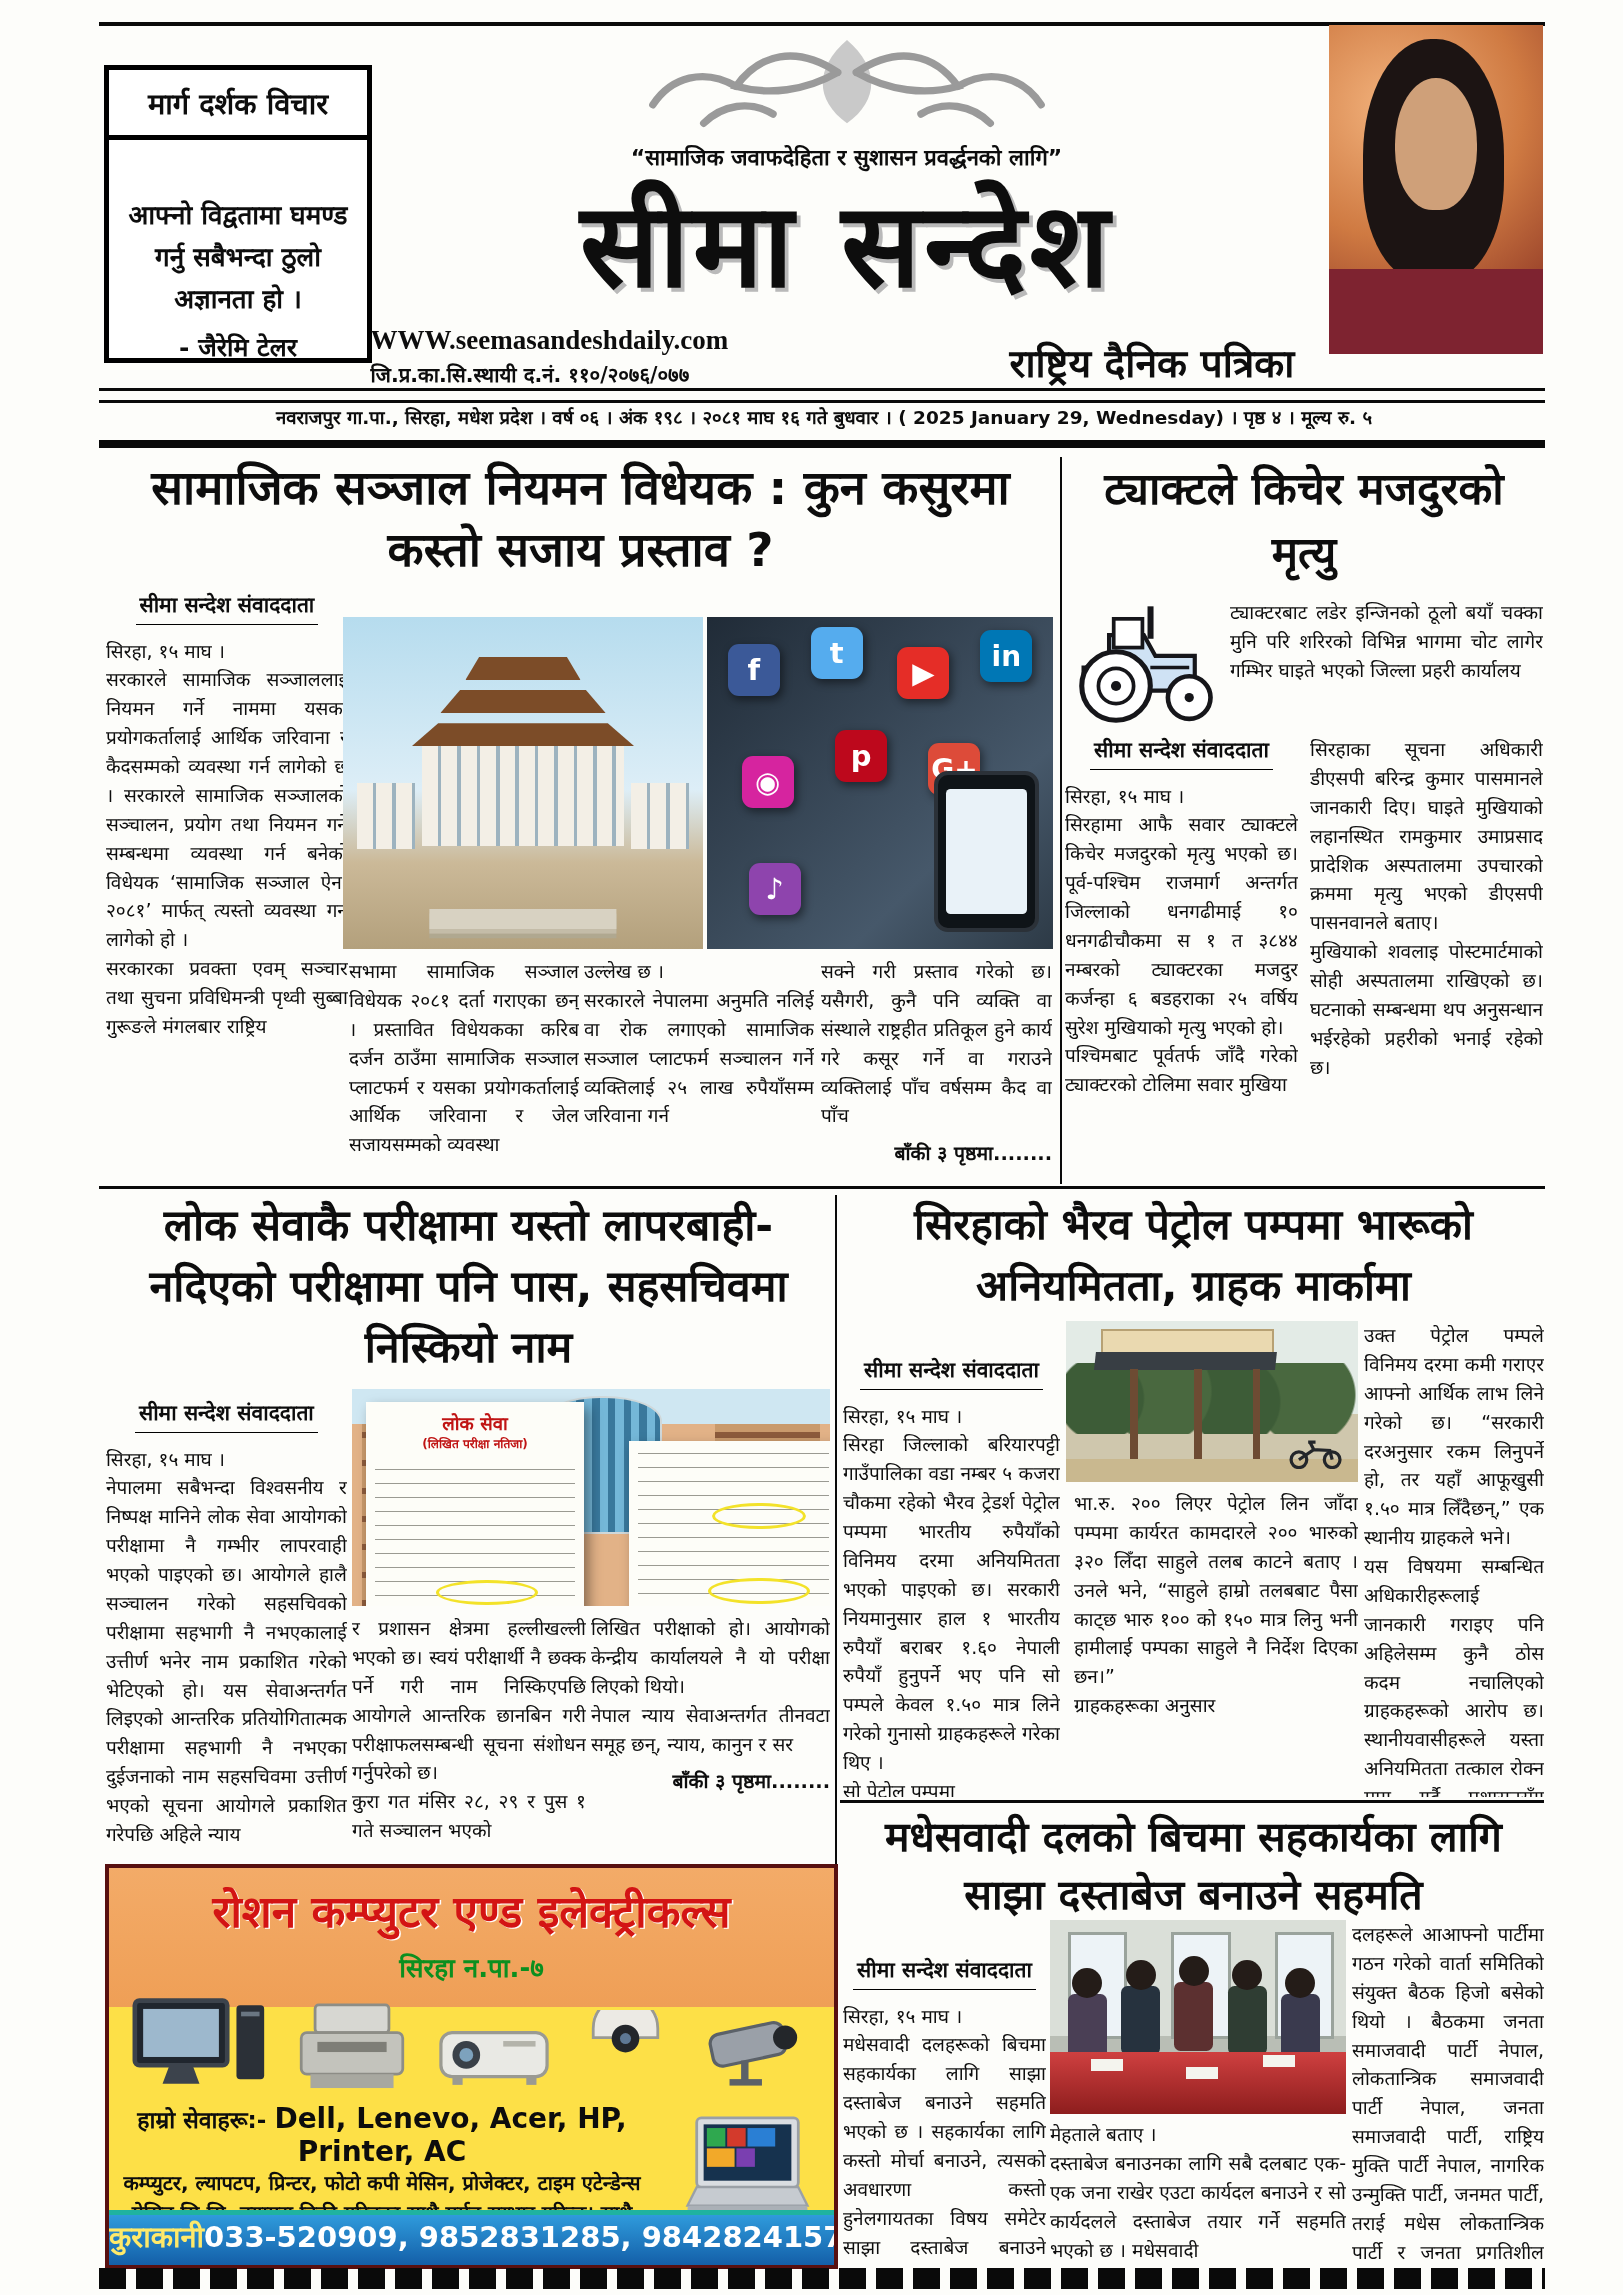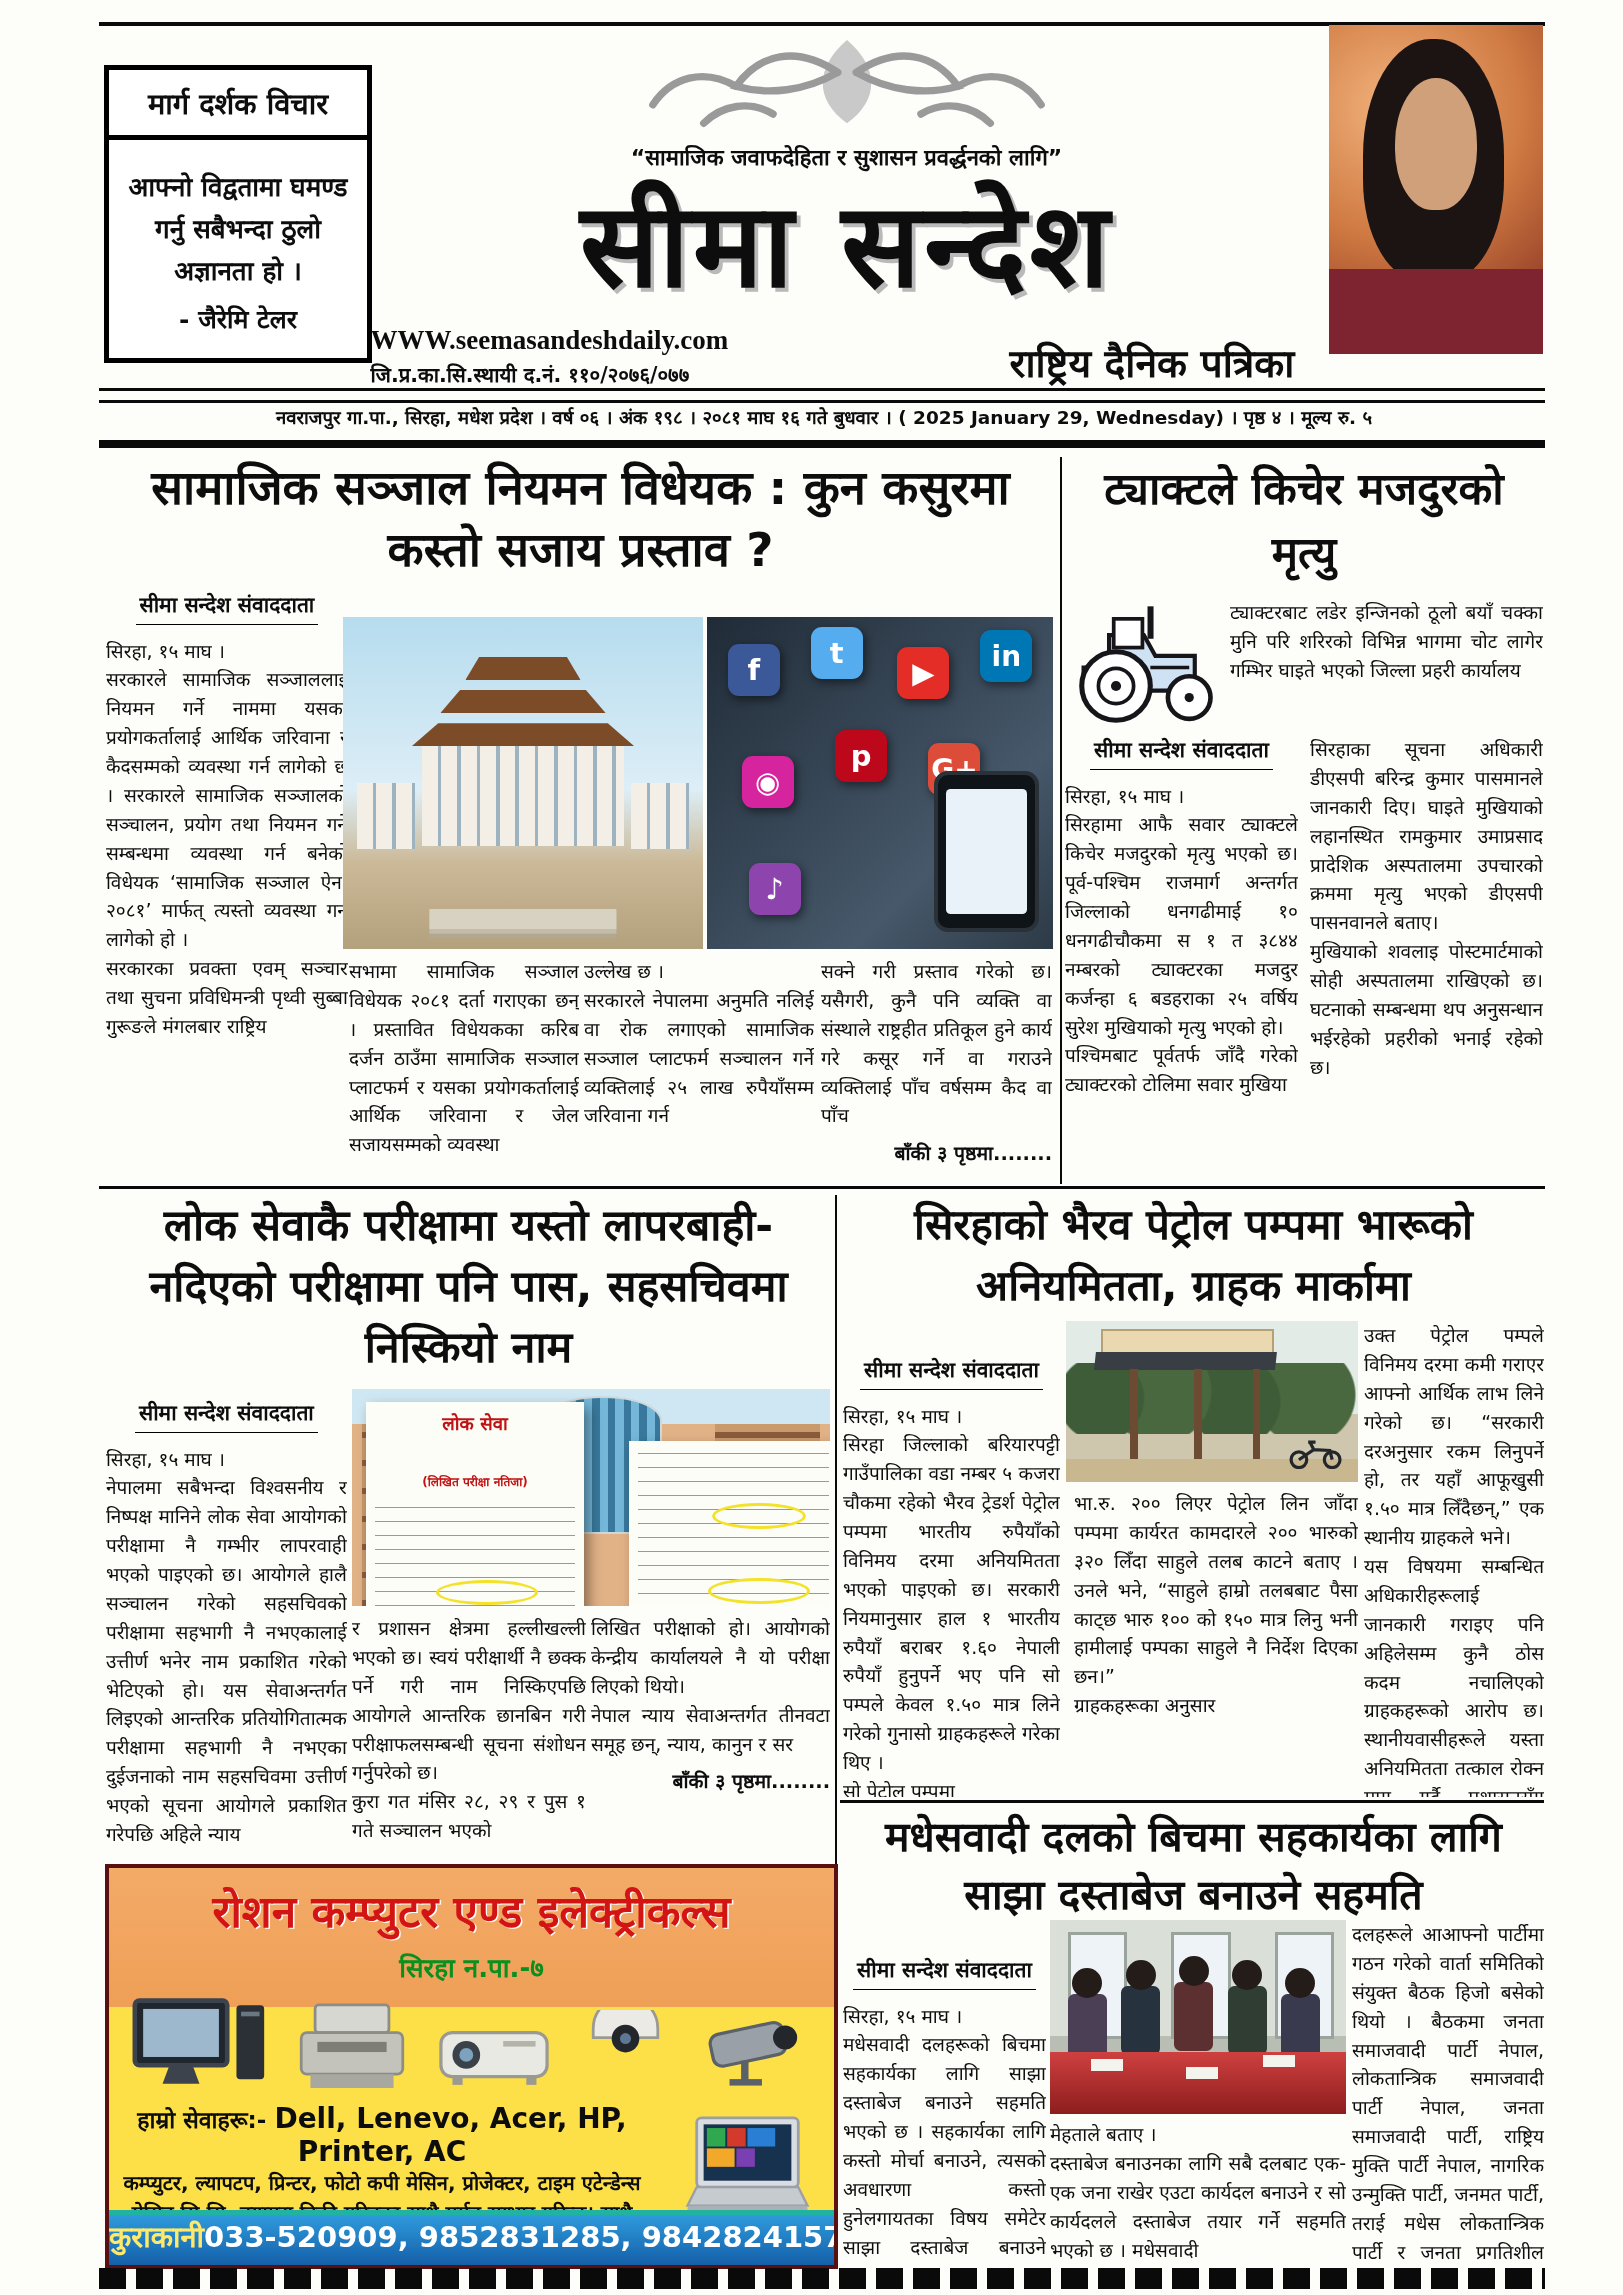--- a/index.html
+++ b/index.html
@@ -4,21 +4,21 @@
 <style>
   html,body{margin:0;padding:0;background:#e9e9e9;}
   .page{position:relative;width:1624px;height:2295px;background:#fdfdfa;overflow:hidden;
         font-family:"DejaVu Sans",sans-serif;color:#0d0d0d;}
   .rule{position:absolute;background:#0a0a0a;}
   .double-rule{position:absolute;height:9.3px;border-top:3.2px solid #0a0a0a;border-bottom:3.2px solid #0a0a0a;background:transparent;}
 
   
   .guidance-box{position:absolute;left:104px;top:65px;width:258px;height:288px;border:5.6px solid #000;background:#fff;}
   .gb-title{border-bottom:5.6px solid #000;font-size:29px;font-weight:bold;text-align:center;padding:13px 2.8px;}
-  .gb-quote{font-size:26px;font-weight:bold;line-height:1.62;text-align:center;padding:26px 10.2px 0 10.2px;}
+  .gb-quote{font-size:26px;font-weight:bold;line-height:1.62;text-align:center;padding:26px 10.2px 0 10.2px;margin-top:28px;}
   .gb-author{font-size:25px;font-weight:bold;text-align:center;margin-top:8.3px;}
 
   .masthead{position:absolute;left:366px;top:26px;width:961px;height:365px;}
   .mh-ornament{position:absolute;left:50%;top:0;transform:translateX(-50%);}
   .mh-slogan{position:absolute;top:115px;left:0;right:0;text-align:center;font-size:22px;font-weight:bold;}
   .mh-title{position:absolute;top:135px;left:0;right:0;text-align:center;font-size:117px;font-weight:bold;
             letter-spacing:3.7px;text-shadow:3.7px 3.7px 0 #b9b9b9;white-space:nowrap;}
   .mh-bottom{position:absolute;left:4.6px;right:4.6px;bottom:2.8px;display:flex;justify-content:space-between;align-items:flex-end;}
   .mh-web{font-family:"Liberation Serif",serif;font-size:27px;font-weight:bold;}
   .mh-reg{font-size:20.4px;font-weight:bold;margin-top:4.6px;}
@@ -70,21 +70,21 @@
   .tile.small{font-size:28px;}
   .phone{position:absolute;right:4%;bottom:5%;width:97px;height:153px;background:#0f1418;border:4.6px solid #2b3138;border-radius:14px;}
   .phone-screen{position:absolute;left:8.3px;right:8.3px;top:14px;bottom:14px;background:#e9f2f8;border-radius:4.6px;}
 
   .loksewa{background:linear-gradient(#cfe7f2 0 16%,#e2b287 16% 100%);}
   .lk-glass{position:absolute;left:40%;top:3%;width:24%;height:62%;border-radius:48% 48% 0 0/18% 18% 0 0;
             background:repeating-linear-gradient(90deg,#39789c 0 7.4px,#74b7d8 7.4px 15.7px);border:2.8px solid #cfd8da;}
   .lk-band{position:absolute;background:repeating-linear-gradient(0deg,#8c5b3c 0 6.5px,#c99a6c 6.5px 28px);}
   .doc{position:absolute;background:#fdfdf8;box-shadow:4.6px 5.6px 12px rgba(0,0,0,.4);padding:8.3px;}
   .doc-title{color:#c01414;font-weight:bold;text-align:center;font-size:18.5px;}
-  .doc-sub{color:#c01414;font-weight:bold;text-align:center;font-size:12px;margin-top:38px;}
+  .doc-sub{color:#c01414;font-weight:bold;text-align:center;font-size:12px;}
   .doc-lines{margin-top:7.4px;height:70%;background:repeating-linear-gradient(0deg,#9a9a92 0 1.4px,transparent 1.4px 14px);}
   .doc-hl{position:absolute;border:3.7px solid #f3e229;border-radius:50%;}
 
   .pump{background:linear-gradient(#e3ebe6 0 58%,#cfc7ad 58% 100%);}
   .pp-trees{position:absolute;left:0;top:26%;width:100%;height:44%;
      background:radial-gradient(circle at 12% 50%,#3d5c37 0 42px,transparent 44px),
                 radial-gradient(circle at 32% 40%,#49683f 0 51px,transparent 53px),
                 radial-gradient(circle at 58% 55%,#3d5c37 0 44px,transparent 46px),
                 radial-gradient(circle at 82% 45%,#49683f 0 49px,transparent 51px);}
   .pp-sign{position:absolute;left:12%;top:5%;width:58%;height:14%;background:#ead9b0;border:2.3px solid #b7a174;}

